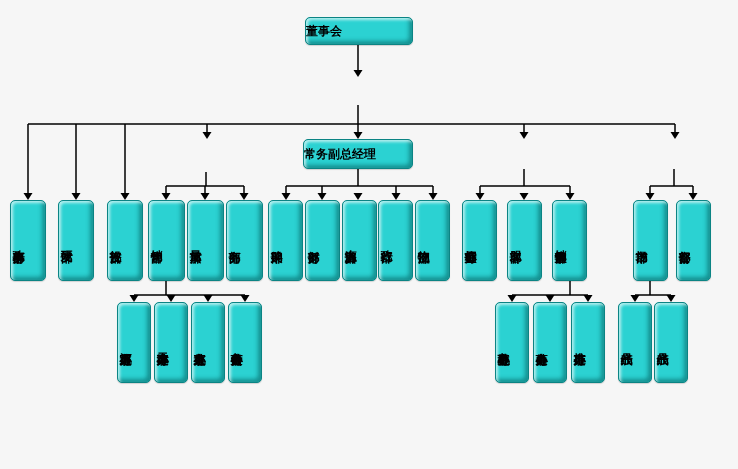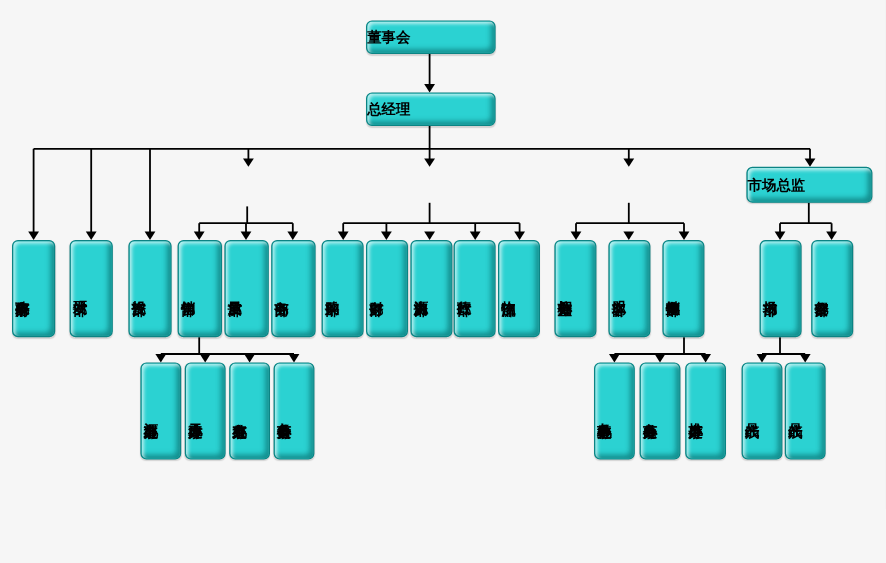--- a/index.html
+++ b/index.html
@@ -109,25 +109,22 @@
       <polygon points="512,302 507.5,295 516.5,295" fill="#000000"></polygon>
       <polygon points="550,302 545.5,295 554.5,295" fill="#000000"></polygon>
       <polygon points="588,302 583.5,295 592.5,295" fill="#000000"></polygon>
       <polygon points="635,302 630.5,295 639.5,295" fill="#000000"></polygon>
       <polygon points="671,302 666.5,295 675.5,295" fill="#000000"></polygon>
     </svg>
   <div class="layer">
       <div class="node h" style="left: 305px; top: 17px; width: 108px; height: 28px;">
         <span class="lbl">董事会</span>
       </div>
-      <div class="node h" style="left: 305px; top: 77px; width: 108px; height: 28px;">
-        <span class="lbl">总经理</span>
-      </div>
-      <div class="node h" style="left: 622px; top: 139px; width: 105px; height: 30px;">
-        <span class="lbl">市场总监</span>
+      <div class="node h" style="left: 303px; top: 139px; width: 110px; height: 30px;">
+        <span class="lbl">常务副总经理</span>
       </div>
       <div class="node v" style="left: 10px; top: 200px; width: 36px; height: 81px;">
         <span class="lbl">政府事务部</span>
       </div>
       <div class="node v" style="left: 58px; top: 200px; width: 36px; height: 81px;">
         <span class="lbl">研发部</span>
       </div>
       <div class="node v" style="left: 107px; top: 200px; width: 36px; height: 81px;">
         <span class="lbl">投资部</span>
       </div>

